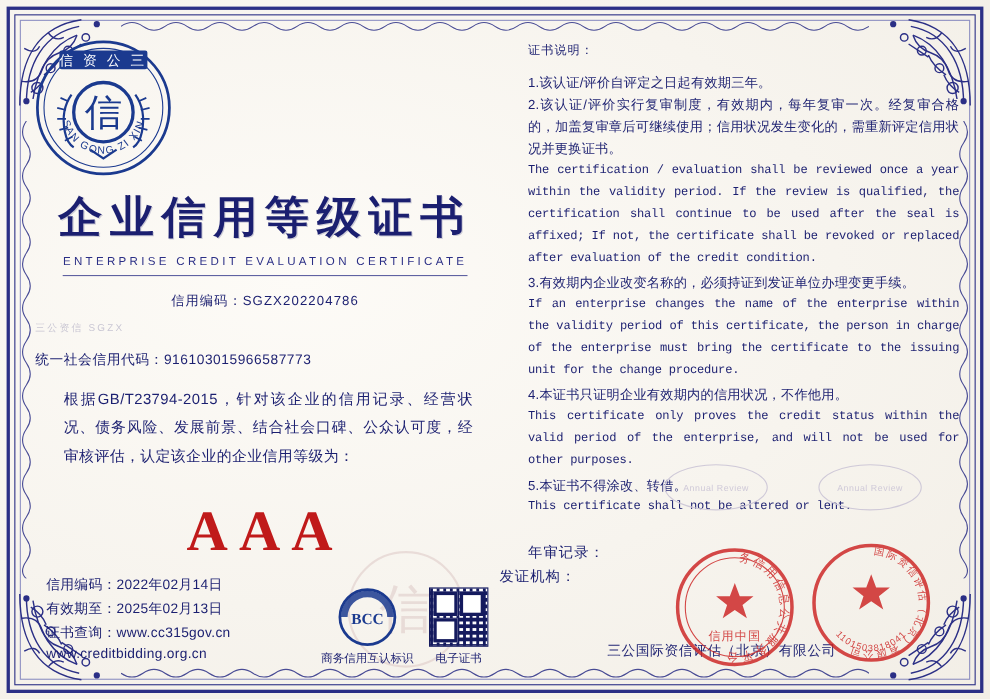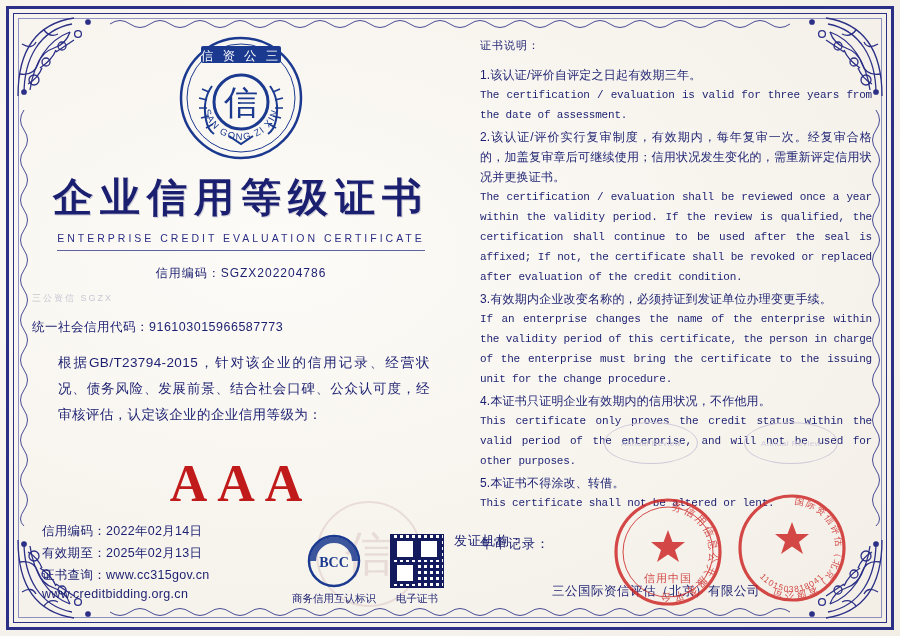--- a/index.html
+++ b/index.html
@@ -80,21 +80,21 @@
   .right-pane {
     flex: 1;
     position: relative;
     padding: 14px 4px 0 26px;
     box-sizing: border-box;
   }
 
   
   .emblem-wrap {
     display: flex;
-    justify-content: center;
+    justify-content: flex-start;
     margin-top: 6px;
   }
   .emblem {
     position: relative;
     width: 124px;
     height: 124px;
   }
   .emblem svg { width: 100%; height: 100%; display: block; }
 
   
@@ -268,21 +268,21 @@
     color: #cfc9d8;
     font-size: 8px;
     display: flex;
     align-items: center;
     justify-content: center;
     letter-spacing: .5px;
   }
   .issuer-label {
     position: absolute;
     left: 0;
-    bottom: 62px;
+    bottom: 79px;
     font-size: 13px;
     color: #1b1f70;
     letter-spacing: 1px;
   }
   .issuer-name {
     position: absolute;
     left: 98px;
     bottom: 12px;
     font-size: 12.5px;
     color: #1b1f70;
@@ -494,21 +494,20 @@
         </div>
       </div>
     </div>
 
     <div class="right-pane">
 
       <div class="notice-title">证书说明：</div>
 
       <div class="notice-list">
         <div class="notice-cn">1.该认证/评价自评定之日起有效期三年。</div>
-        <div class="notice-en">The certification / evaluation is valid for three years from the date of assessment.</div>
         <div class="notice-cn">2.该认证/评价实行复审制度，有效期内，每年复审一次。经复审合格的，加盖复审章后可继续使用；信用状况发生变化的，需重新评定信用状况并更换证书。</div>
         <div class="notice-en">The certification / evaluation shall be reviewed once a year within the validity period. If the review is qualified, the certification shall continue to be used after the seal is affixed; If not, the certificate shall be revoked or replaced after evaluation of the credit condition.</div>
         <div class="notice-cn">3.有效期内企业改变名称的，必须持证到发证单位办理变更手续。</div>
         <div class="notice-en">If an enterprise changes the name of the enterprise within the validity period of this certificate, the person in charge of the enterprise must bring the certificate to the issuing unit for the change procedure.</div>
         <div class="notice-cn">4.本证书只证明企业有效期内的信用状况，不作他用。</div>
         <div class="notice-en">This certificate only proves the credit status within the valid period of the enterprise, and will not be used for other purposes.</div>
         <div class="notice-cn">5.本证书不得涂改、转借。</div>
         <div class="notice-en">This certificate shall not be altered or lent.</div>
       </div>
 

